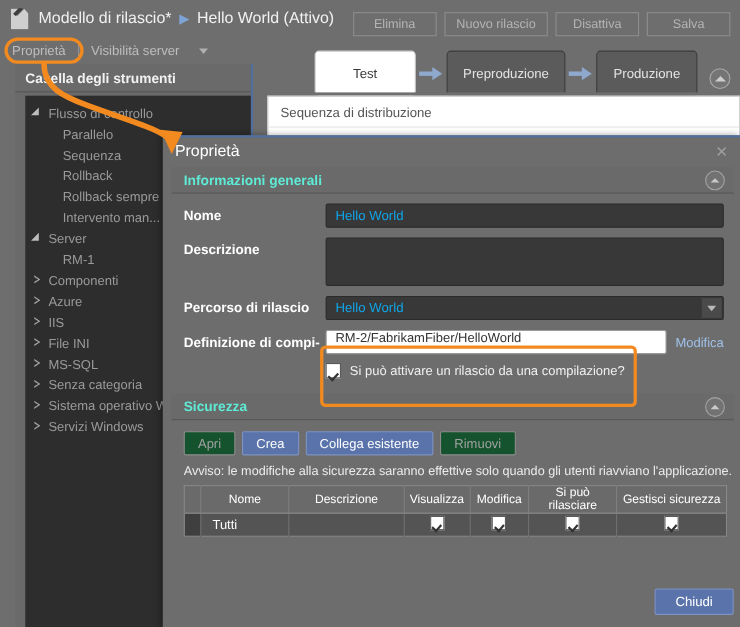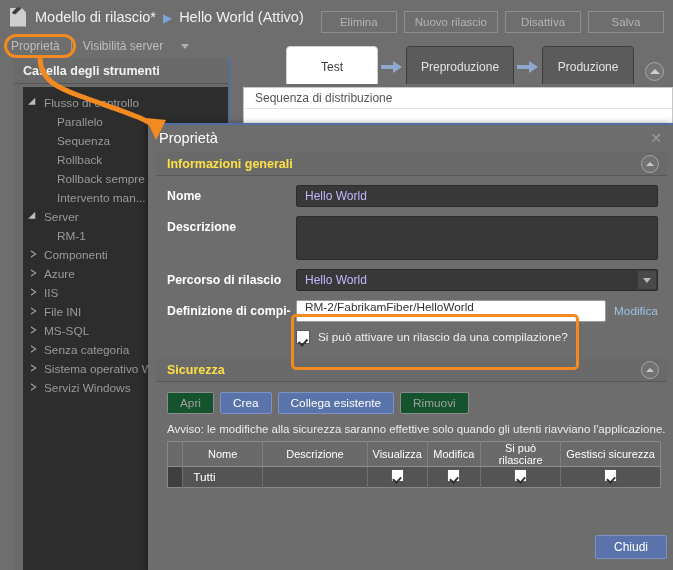--- a/index.html
+++ b/index.html
@@ -148,21 +148,21 @@
     content: ""; position: absolute; left: 12px; top: 0;
     width: 0; height: 0;
     border-top: 6px solid transparent; border-bottom: 6px solid transparent;
     border-left: 9px solid #8fa8cd;
   }
   .seqpanel {
     position: absolute; left: 243px; top: 87px; right: 0; bottom: 0;
     background: #ffffff; border: 1px solid #c6c6c6;
   }
   .seqpanel-hd {
-    height: 21px; display: flex; align-items: center; padding-left: 11px;
+    height: 28px; display: flex; align-items: center; padding-left: 11px;
     font-size: 12px; color: #555; border-bottom: 1px solid #e4e4e4;
   }
   .strip-top {
     position: absolute; left: 243px; top: 84px; width: 430px; height: 3px;
     background: #6e6e6e;
   }
 
   
   .arrowsvg { position: absolute; left: 0; top: 0; pointer-events: none; }
 
@@ -183,41 +183,41 @@
 
   .dlg-body {
     position: absolute; left: 8px; top: 27px; right: 6px; bottom: 44px;
     background: #6d6d6d;
   }
   .sect-hd {
     height: 24px; display: flex; align-items: center;
     padding-left: 11px; position: relative;
     background: #6a6a6a; border-bottom: 1px solid #575757;
   }
-  .sect-hd span { font-size: 12.5px; color: #fde047; font-weight: bold; }
+  .sect-hd span { font-size: 12.5px; color: #5eead4; font-weight: bold; }
   .sect-chev {
     position: absolute; right: 8px; top: 3px;
     width: 18px; height: 18px; border-radius: 50%;
     border: 1px solid #a3a3a3; background: #727272;
     display: flex; align-items: center; justify-content: center;
   }
   .sect-chev i {
     width: 0; height: 0;
     border-left: 4.5px solid transparent; border-right: 4.5px solid transparent;
     border-bottom: 4.5px solid #c9c9c9;
   }
 
   .frow { display: flex; align-items: flex-start; margin-top: 9px; }
   .flabel {
     width: 140px; flex: none; padding-left: 11px;
     font-size: 12.3px; color: #ffffff; font-weight: bold; line-height: 22px;
   }
   .fdark {
     background: #383838; border: 1px solid #2b2b2b; border-radius: 2px;
-    color: #c4b5fd; font-size: 12px; padding: 4px 8px;
+    color: #0ea5e9; font-size: 12px; padding: 4px 8px;
   }
   .f-name  { width: 362px; height: 22px; line-height: 13px; }
   .f-desc  { width: 362px; height: 44px; }
   .f-combo {
     width: 362px; height: 22px; position: relative; padding-right: 22px;
     line-height: 13px;
   }
   .combo-btn {
     position: absolute; right: 1px; top: 1px; width: 18px; bottom: 1px;
     background: #4a4a4a; display: flex; align-items: center; justify-content: center;

